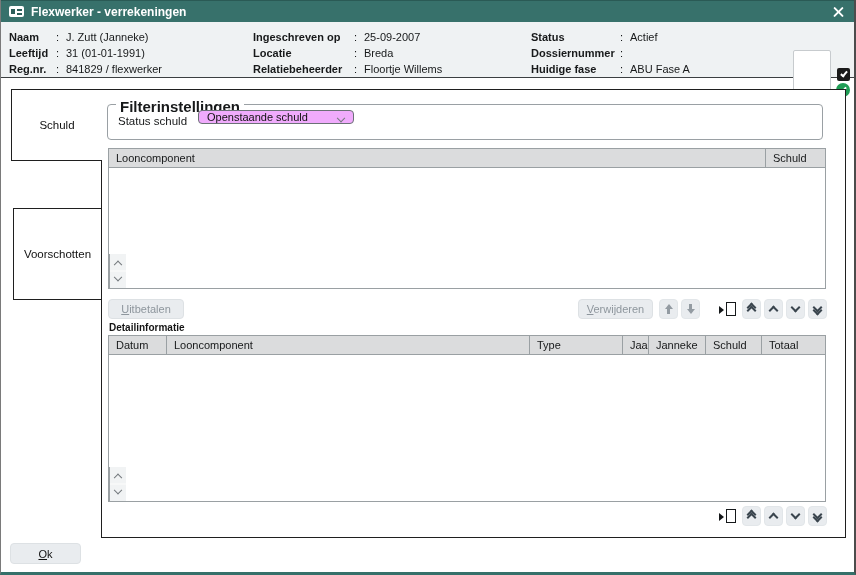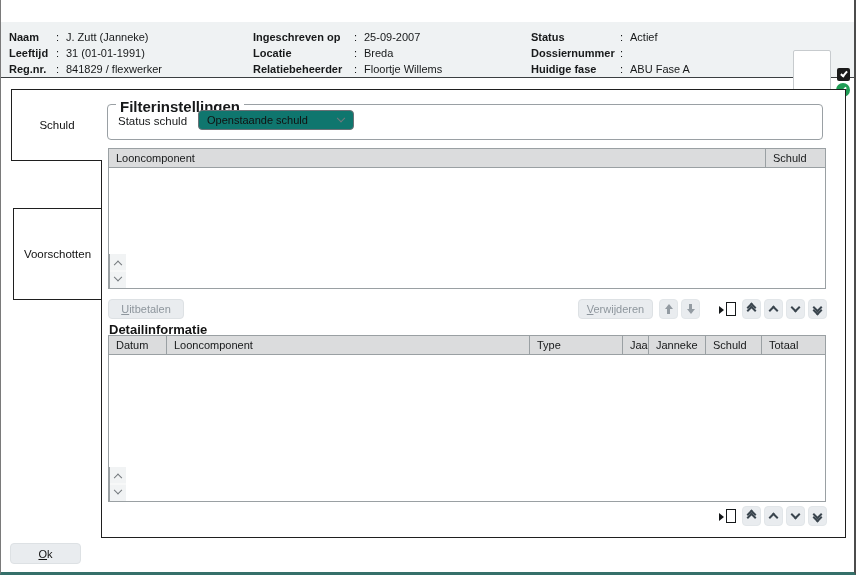--- a/index.html
+++ b/index.html
@@ -39,22 +39,22 @@
   
   .panel { position:absolute; left:100px; top:89px; width:745px; height:449px; border:1px solid #1f1f1f; background:#fff; }
   .tab { position:absolute; background:#fff; border:1px solid #1f1f1f; display:flex; align-items:center; justify-content:center;
     font-size:11.5px; color:#111; z-index:2; cursor:pointer; }
   .tab-schuld { left:10px; top:89px; width:91px; height:72px; border-right:none; }
   .tab-voorschotten { left:12px; top:169px; width:89px; height:92px;margin-top:39px; }
   
   .groupbox { position:absolute; left:106px; top:104px; width:716px; height:36px; border:1px solid #9aa0a4; border-radius:4px; z-index:3; }
   .legend { position:absolute; left:8px; top:-7px; background:#fff; padding:0 4px; font-size:15px; font-weight:600; color:#17191a; }
   .filter-label { position:absolute; left:10px; top:10px; font-size:11.5px; color:#17191a; }
-  .dropdown { position:absolute; left:90px; top:5px; width:156px; height:20px; border:1px solid #6b7176; border-radius:4px;
-    background:#0f766e; display:flex; align-items:center; padding:0 22px 0 8px; font-size:11px; color:#111; cursor:pointer; }
+  .dropdown { position:absolute; left:90px; top:5px; width:156px; height:14px; border:1px solid #6b7176; border-radius:4px;
+    background:#f0abfc; display:flex; align-items:center; padding:0 22px 0 8px; font-size:11px; color:#111; cursor:pointer; }
   .dropdown .cv { position:absolute; right:9px; top:7px; }
   
   .cv { display:block; width:7px; height:7px; border:solid #3a454e; border-width:0 2px 2px 0; }
   .cv.up   { transform:rotate(-135deg); }
   .cv.down { transform:rotate(45deg); }
   .cv.sm { width:6px; height:6px; border-width:0 1.6px 1.6px 0; border-color:#74797d; }
   .cv.sm.up { transform:rotate(-135deg) translate(-2px,-2px); }
   .cv.sm.down { transform:rotate(45deg) translate(-2px,-2px); }
   .dbl { display:flex; flex-direction:column; align-items:center; }
   .dbl .cv + .cv { margin-top:-4px; }
@@ -81,28 +81,42 @@
   .ibtn { position:absolute; width:19px; height:20px; background:#e9ecef; border:1px solid #e2e6e9; border-radius:4px;
     display:flex; align-items:center; justify-content:center; cursor:pointer; }
   .ibtn.plain { background:transparent; border:none; }
   .marrow { display:flex; flex-direction:column; align-items:center; }
   .marrow .tri-up { width:0; height:0; border-left:4.5px solid transparent; border-right:4.5px solid transparent; border-bottom:5px solid #939ba2; }
   .marrow .tri-down { width:0; height:0; border-left:4.5px solid transparent; border-right:4.5px solid transparent; border-top:5px solid #939ba2; }
   .marrow .stem { width:3px; height:5px; background:#939ba2; }
   .dicon { position:relative; width:17px; height:15px; }
   .dicon .page { position:absolute; right:0; top:0; width:10px; height:14px; border:1.5px solid #15181a; background:#fff; }
   .dicon .tri { position:absolute; left:0; top:4px; width:0; height:0; border-top:4px solid transparent; border-bottom:4px solid transparent; border-left:5px solid #15181a; }
-  .section-title { position:absolute; left:108px; top:322px; font-size:13px; font-weight:bold; color:#141414; }
+  .section-title { position:absolute; left:108px; top:322px; font-size:10px; font-weight:bold; color:#141414; }
   .z3 { z-index:3; }
 </style>
 </head>
 <body>
 
 <div id="window">
 
+  <div class="titlebar">
+    <span class="ticon">
+        <i class="p1"></i>
+        <i class="l1"></i>
+        <i class="l2"></i>
+      </span>
+    <span class="title-text">Flexwerker - verrekeningen</span>
+    <span class="close-btn">
+      <span class="xicon">
+          <i class="b1"></i>
+          <i class="b2"></i>
+        </span>
+    </span>
+  </div>
 
   <div class="header">
     <div class="hcol hcol1">
       <div class="hrow">
         <span class="hlabel">Naam</span>
         <span class="hsep">:</span>
         <span class="hvalue">J. Zutt (Janneke)</span>
       </div>
       <div class="hrow">
         <span class="hlabel">Leeftijd</span>

